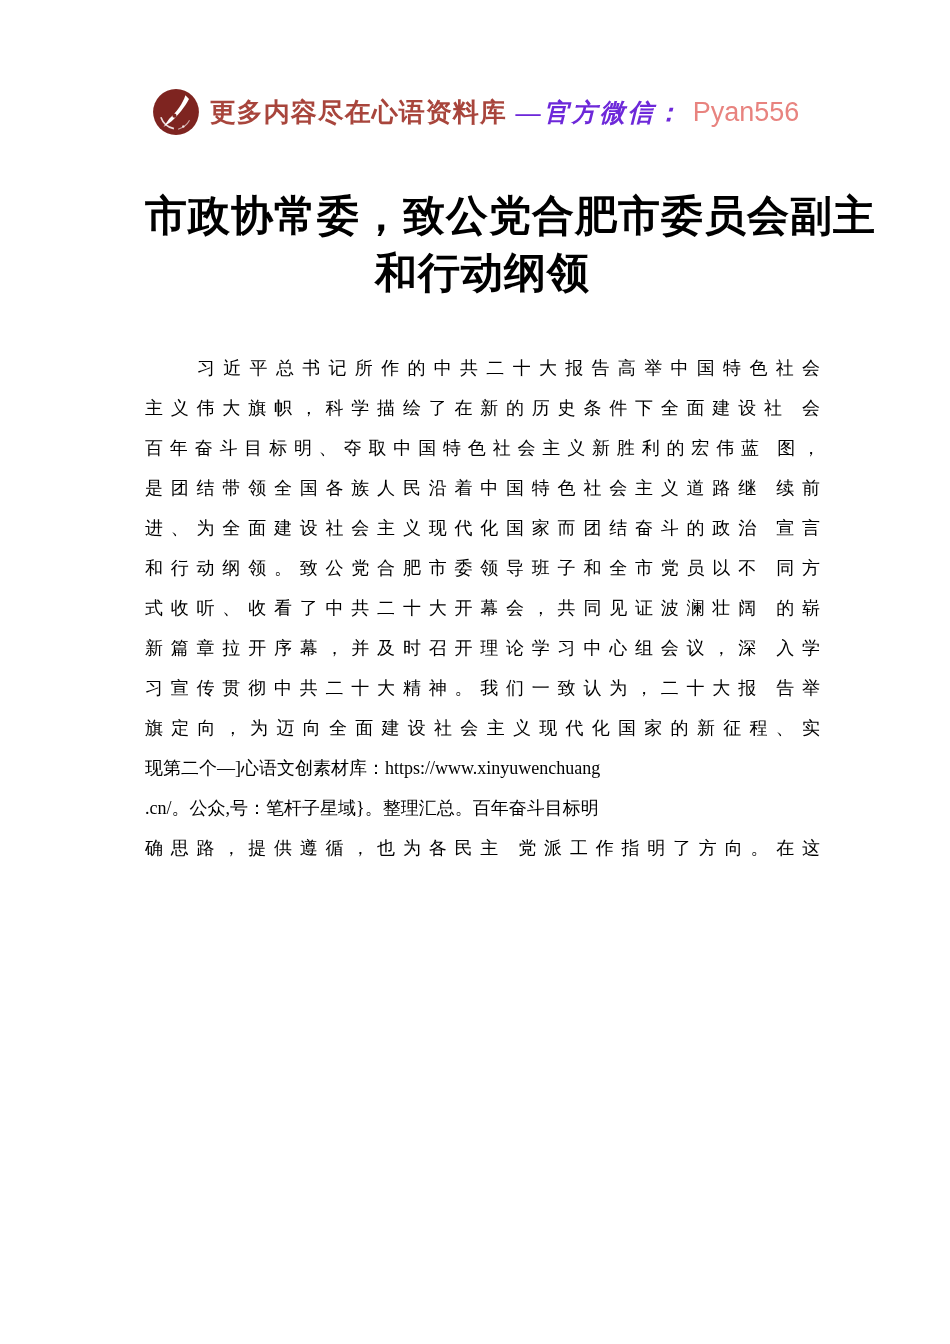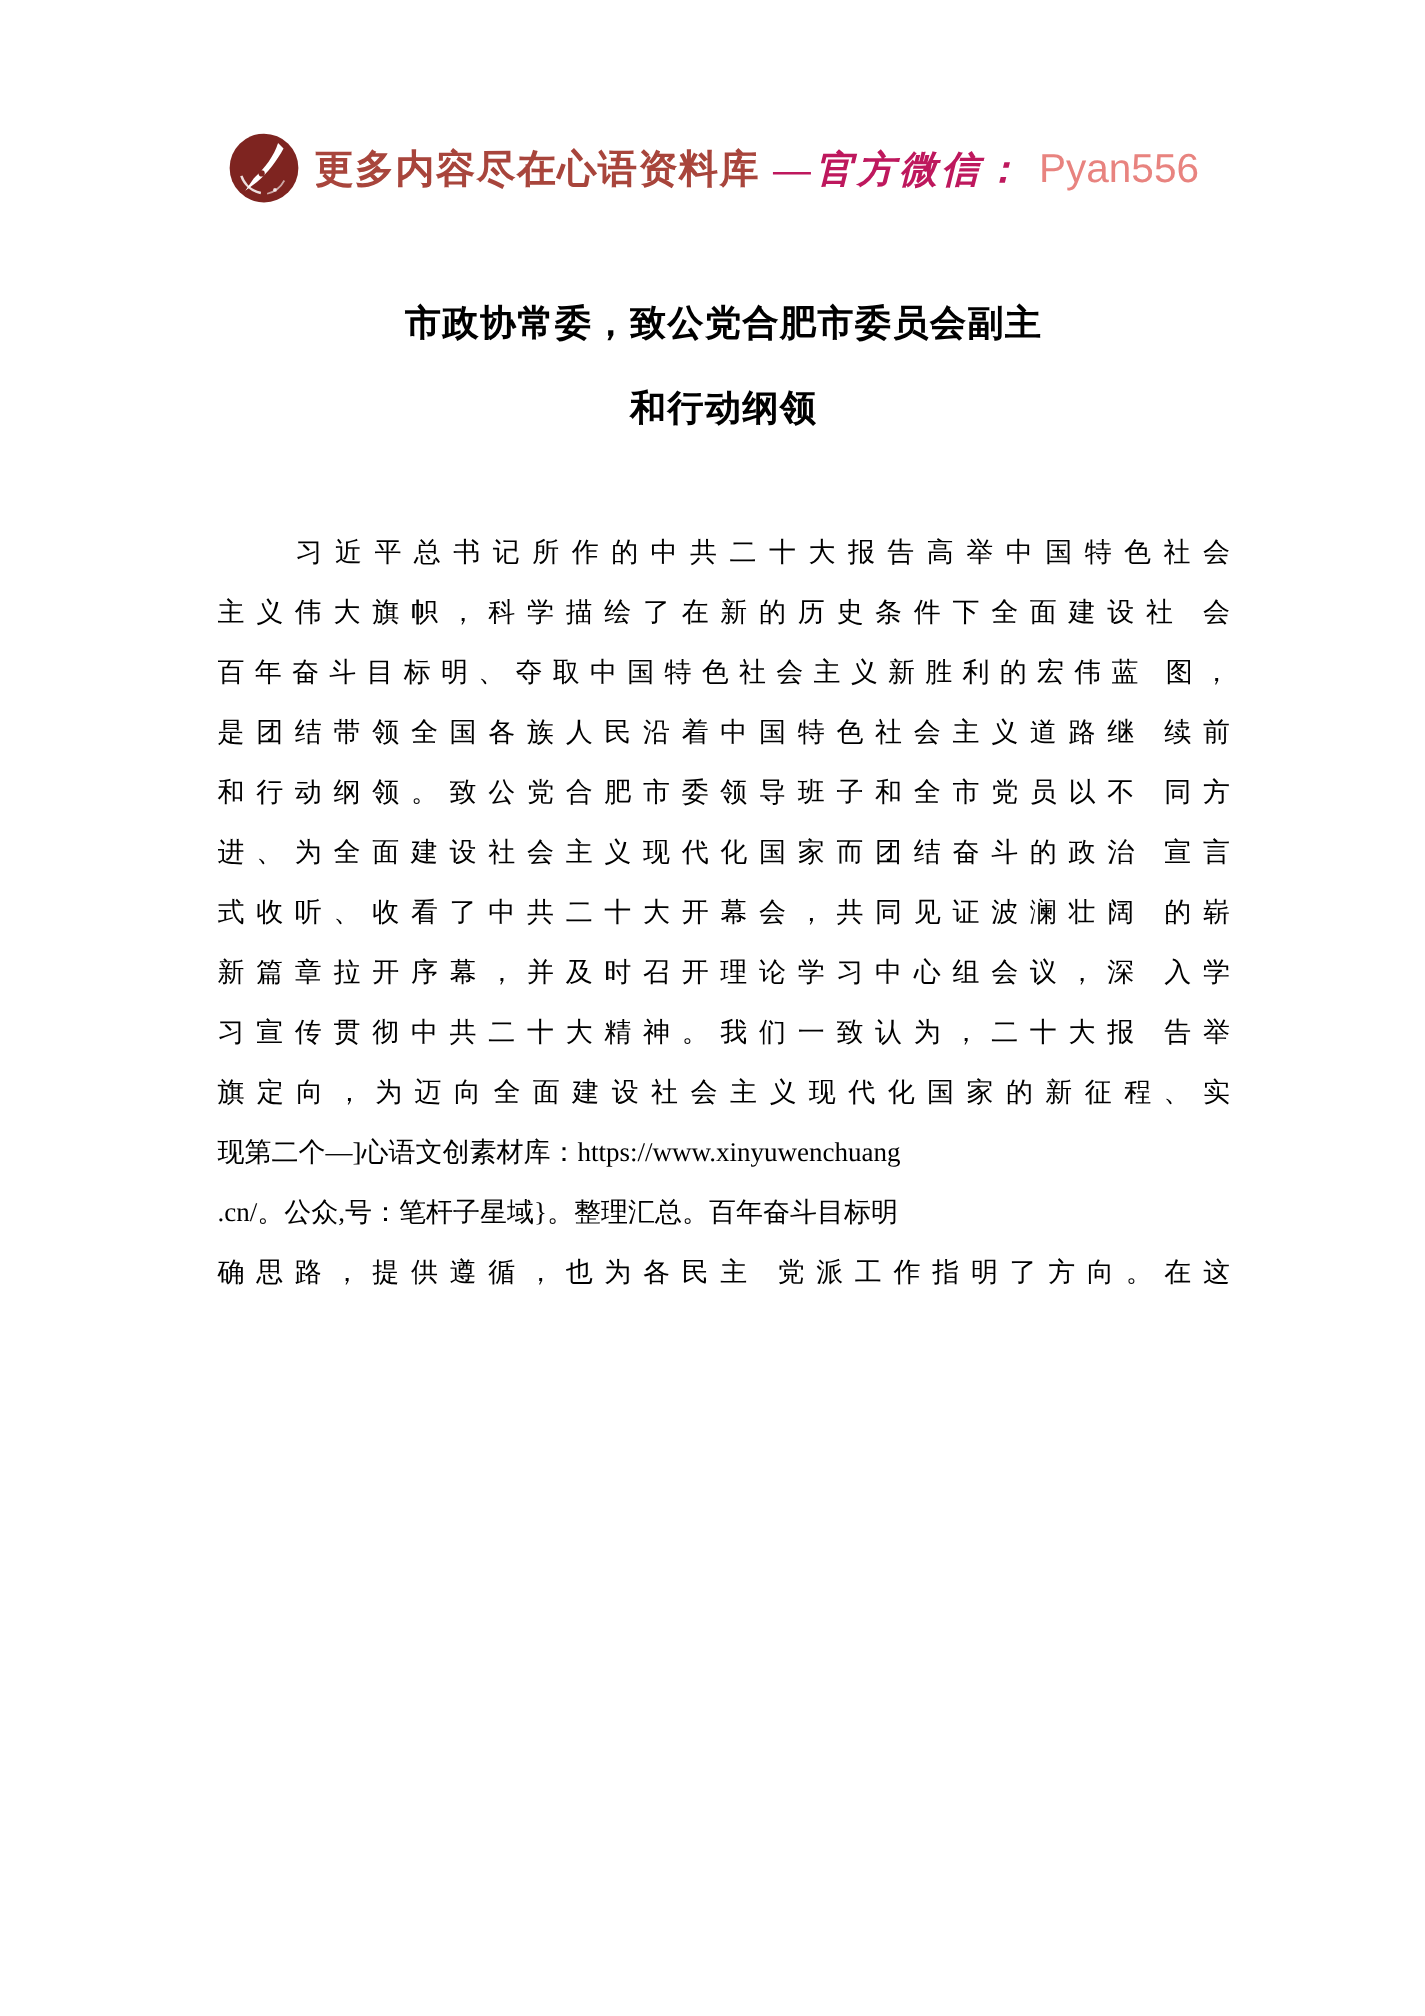--- a/index.html
+++ b/index.html
@@ -31,33 +31,33 @@
     font-weight: bold;
     font-size: 26px;
     color: #a8453c;
     letter-spacing: 1px;
   }
   .banner .b-part2 {
     font-family: "Liberation Serif", serif;
     font-style: italic;
     font-weight: bold;
     font-size: 25px;
-    color: #be185d;
+    color: #6d28d9;
     letter-spacing: 3px;
   }
   .banner .b-part3 {
     font-family: "Liberation Sans", sans-serif;
     font-size: 27px;
     color: #e8837f;
   }
 
   
   .doc-title { margin-top: 50px; text-align: center; }
   .doc-title .t-line {
-    font-size: 24px;
+    font-size: 42px;
     font-weight: bold;
     line-height: 57px;
     letter-spacing: 1px;
     white-space: pre;
   }
 
   
   .para1 { margin-top: 46px; }
   .para1 .line, .para3 .line {
     font-size: 18px;
@@ -91,22 +91,22 @@
     <div class="doc-title">
       <div class="t-line">市政协常委，致公党合肥市委员会副主</div>
       <div class="t-line">和行动纲领</div>
     </div>
 
     <div class="para1">
       <div class="line jline ind">习近平总书记所作的中共二十大报告高举中国特色社会</div>
       <div class="line jline">主义伟大旗帜，科学描绘了在新的历史条件下全面建设社 会</div>
       <div class="line jline">百年奋斗目标明、夺取中国特色社会主义新胜利的宏伟蓝 图，</div>
       <div class="line jline">是团结带领全国各族人民沿着中国特色社会主义道路继 续前</div>
+      <div class="line jline">进、为全面建设社会主义现代化国家而团结奋斗的政治 宣言</div>
       <div class="line jline">和行动纲领。致公党合肥市委领导班子和全市党员以不 同方</div>
-      <div class="line jline">进、为全面建设社会主义现代化国家而团结奋斗的政治 宣言</div>
       <div class="line jline">式收听、收看了中共二十大开幕会，共同见证波澜壮阔 的崭</div>
       <div class="line jline">新篇章拉开序幕，并及时召开理论学习中心组会议，深 入学</div>
       <div class="line jline">习宣传贯彻中共二十大精神。我们一致认为，二十大报 告举</div>
       <div class="line jline">旗定向，为迈向全面建设社会主义现代化国家的新征程、实</div>
       <div class="line lline">现第二个—]心语文创素材库：https://www.xinyuwenchuang</div>
       <div class="line lline">.cn/。公众,号：笔杆子星域}。整理汇总。百年奋斗目标明</div>
       <div class="line jline">确思路，提供遵循，也为各民主 党派工作指明了方向。在这</div>
 
     </div>
 

